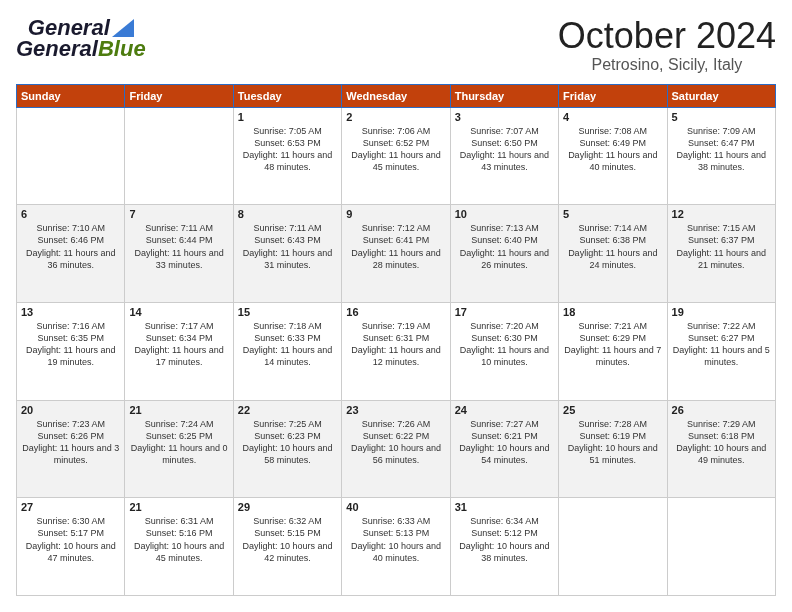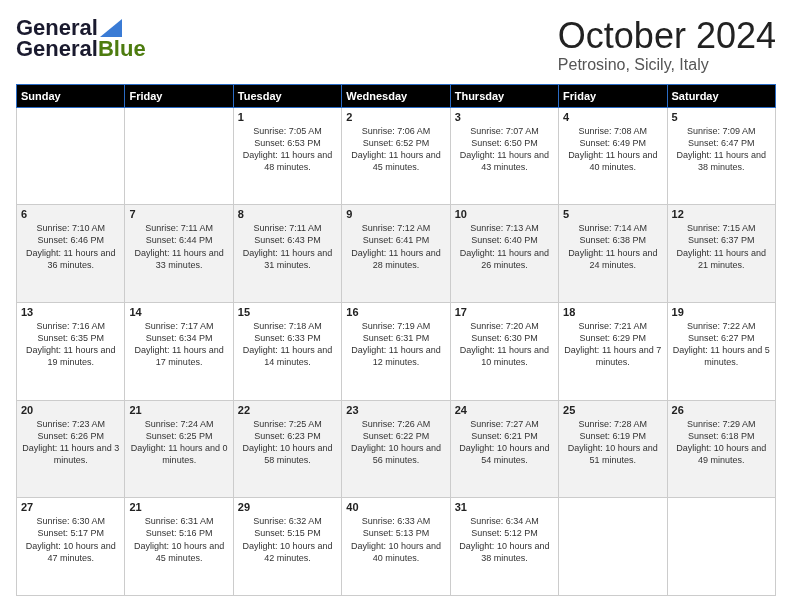--- a/index.html
+++ b/index.html
@@ -19,45 +19,46 @@
     }
     .header {
       display: flex;
       justify-content: space-between;
       align-items: flex-start;
       margin-bottom: 10px;
     }
     .logo {
       display: flex;
       flex-direction: column;
-      align-items: flex-start;
+      align-items: center;
+      font-style: italic;
     }
     .title-block {
-      text-align: left;
+      text-align: center;
     }
     .month-title {
       font-size: 36px;
       font-weight: 300;
       color: #222;
       line-height: 1.1;
     }
     .location {
       font-size: 16px;
       color: #555;
       font-weight: 400;
     }
     .calendar {
       flex: 1;
       border: 1px solid #ccc;
       border-collapse: collapse;
       width: 100%;
       table-layout: fixed;
     }
     .calendar th {
-      background: #000000;
+      background: #c2410c;
       color: #fff;
       font-size: 11px;
       font-weight: bold;
       padding: 5px 4px;
       text-align: left;
       border: 1px solid #2a6bc5;
     }
     .calendar td {
       border: 1px solid #ccc;
       vertical-align: top;

